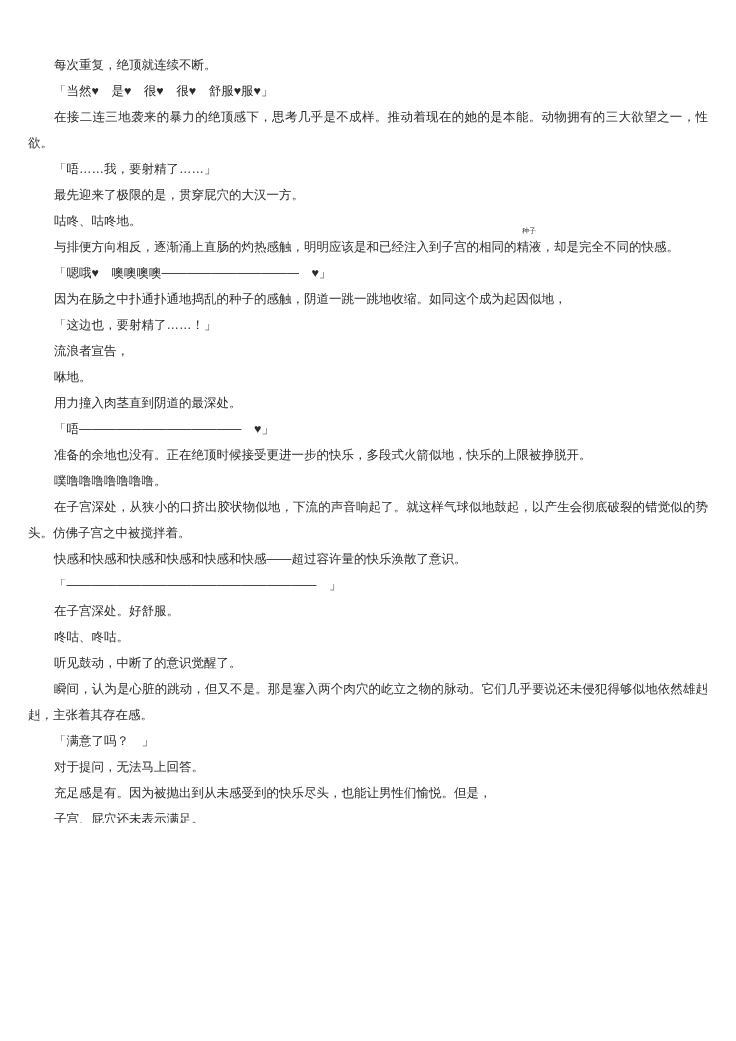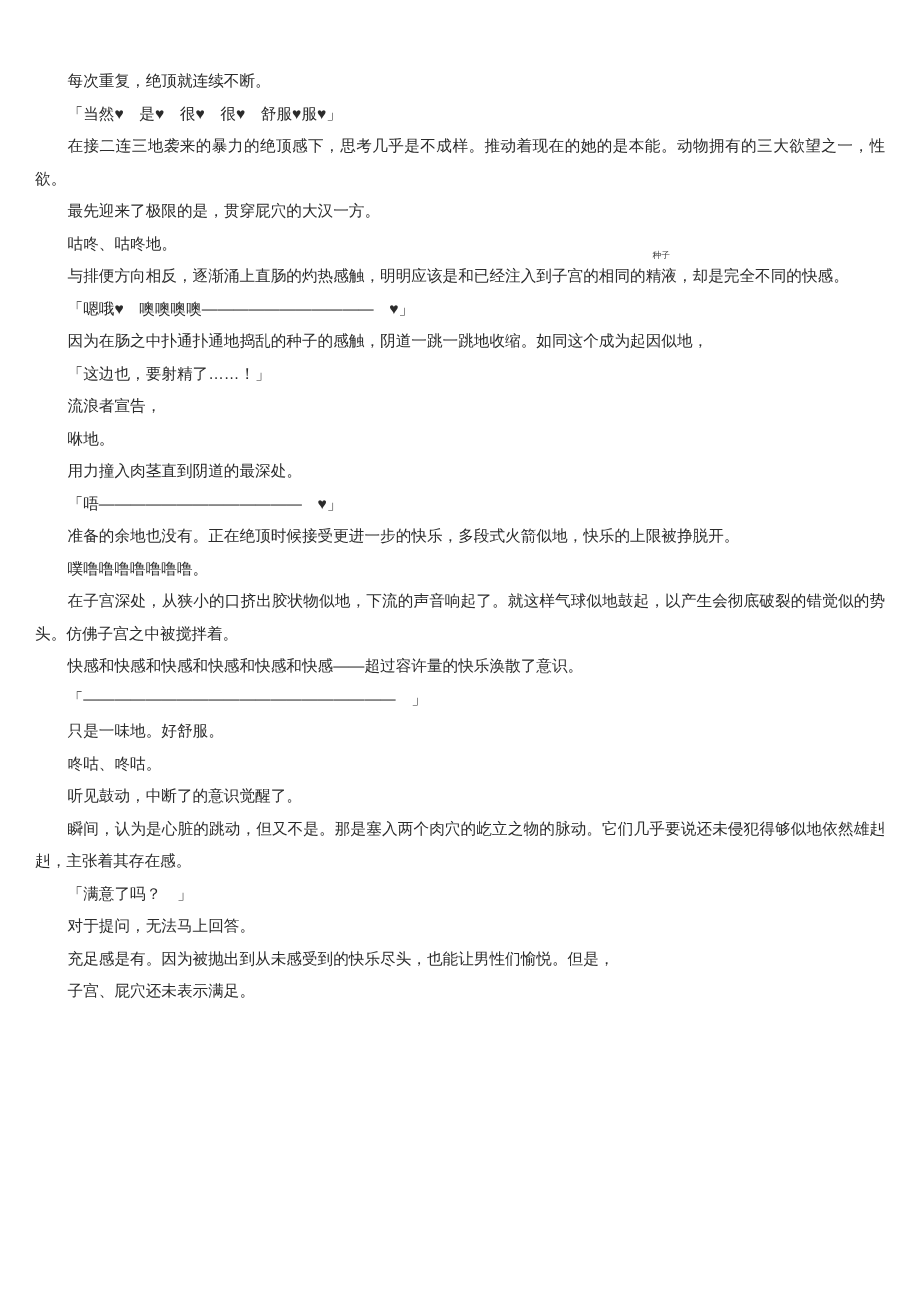--- a/index.html
+++ b/index.html
@@ -59,36 +59,37 @@
   }
 </style>
 </head>
 <body>
 
 <div class="page">
   <div class="content">
     <p>每次重复，绝顶就连续不断。</p>
     <p>「当然♥　是♥　很♥　很♥　舒服♥服♥」</p>
     <p>在接二连三地袭来的暴力的绝顶感下，思考几乎是不成样。推动着现在的她的是本能。动物拥有的三大欲望之一，性欲。</p>
+    <p>「唔……我，要射精了……」</p>
     <p>最先迎来了极限的是，贯穿屁穴的大汉一方。</p>
     <p>咕咚、咕咚地。</p>
     <p><span>与排便方向相反，逐渐涌上直肠的灼热感触，明明应该是和已经注入到子宫的相同的</span><span class="ruby-wrap"><span class="rb">精液</span><span class="rt">种子</span></span><span>，却是完全不同的快感。</span></p>
     <p>「嗯哦♥　噢噢噢噢―――――――――――　♥」</p>
     <p>因为在肠之中扑通扑通地捣乱的种子的感触，阴道一跳一跳地收缩。如同这个成为起因似地，</p>
     <p>「这边也，要射精了……！」</p>
     <p>流浪者宣告，</p>
     <p>咻地。</p>
     <p>用力撞入肉茎直到阴道的最深处。</p>
     <p>「唔―――――――――――――　♥」</p>
     <p>准备的余地也没有。正在绝顶时候接受更进一步的快乐，多段式火箭似地，快乐的上限被挣脱开。</p>
     <p>噗噜噜噜噜噜噜噜。</p>
     <p>在子宫深处，从狭小的口挤出胶状物似地，下流的声音响起了。就这样气球似地鼓起，以产生会彻底破裂的错觉似的势头。仿佛子宫之中被搅拌着。</p>
     <p>快感和快感和快感和快感和快感和快感――超过容许量的快乐涣散了意识。</p>
     <p>「――――――――――――――――――――　」</p>
-    <p>只是一味地。好舒服。</p>
+    <p>在子宫深处。好舒服。</p>
     <p>咚咕、咚咕。</p>
     <p>听见鼓动，中断了的意识觉醒了。</p>
     <p>瞬间，认为是心脏的跳动，但又不是。那是塞入两个肉穴的屹立之物的脉动。它们几乎要说还未侵犯得够似地依然雄赳赳，主张着其存在感。</p>
     <p>「满意了吗？　」</p>
     <p>对于提问，无法马上回答。</p>
     <p>充足感是有。因为被抛出到从未感受到的快乐尽头，也能让男性们愉悦。但是，</p>
     <p>子宫、屁穴还未表示满足。</p>
   </div>
   <div class="page-number">32</div>
 </div>

